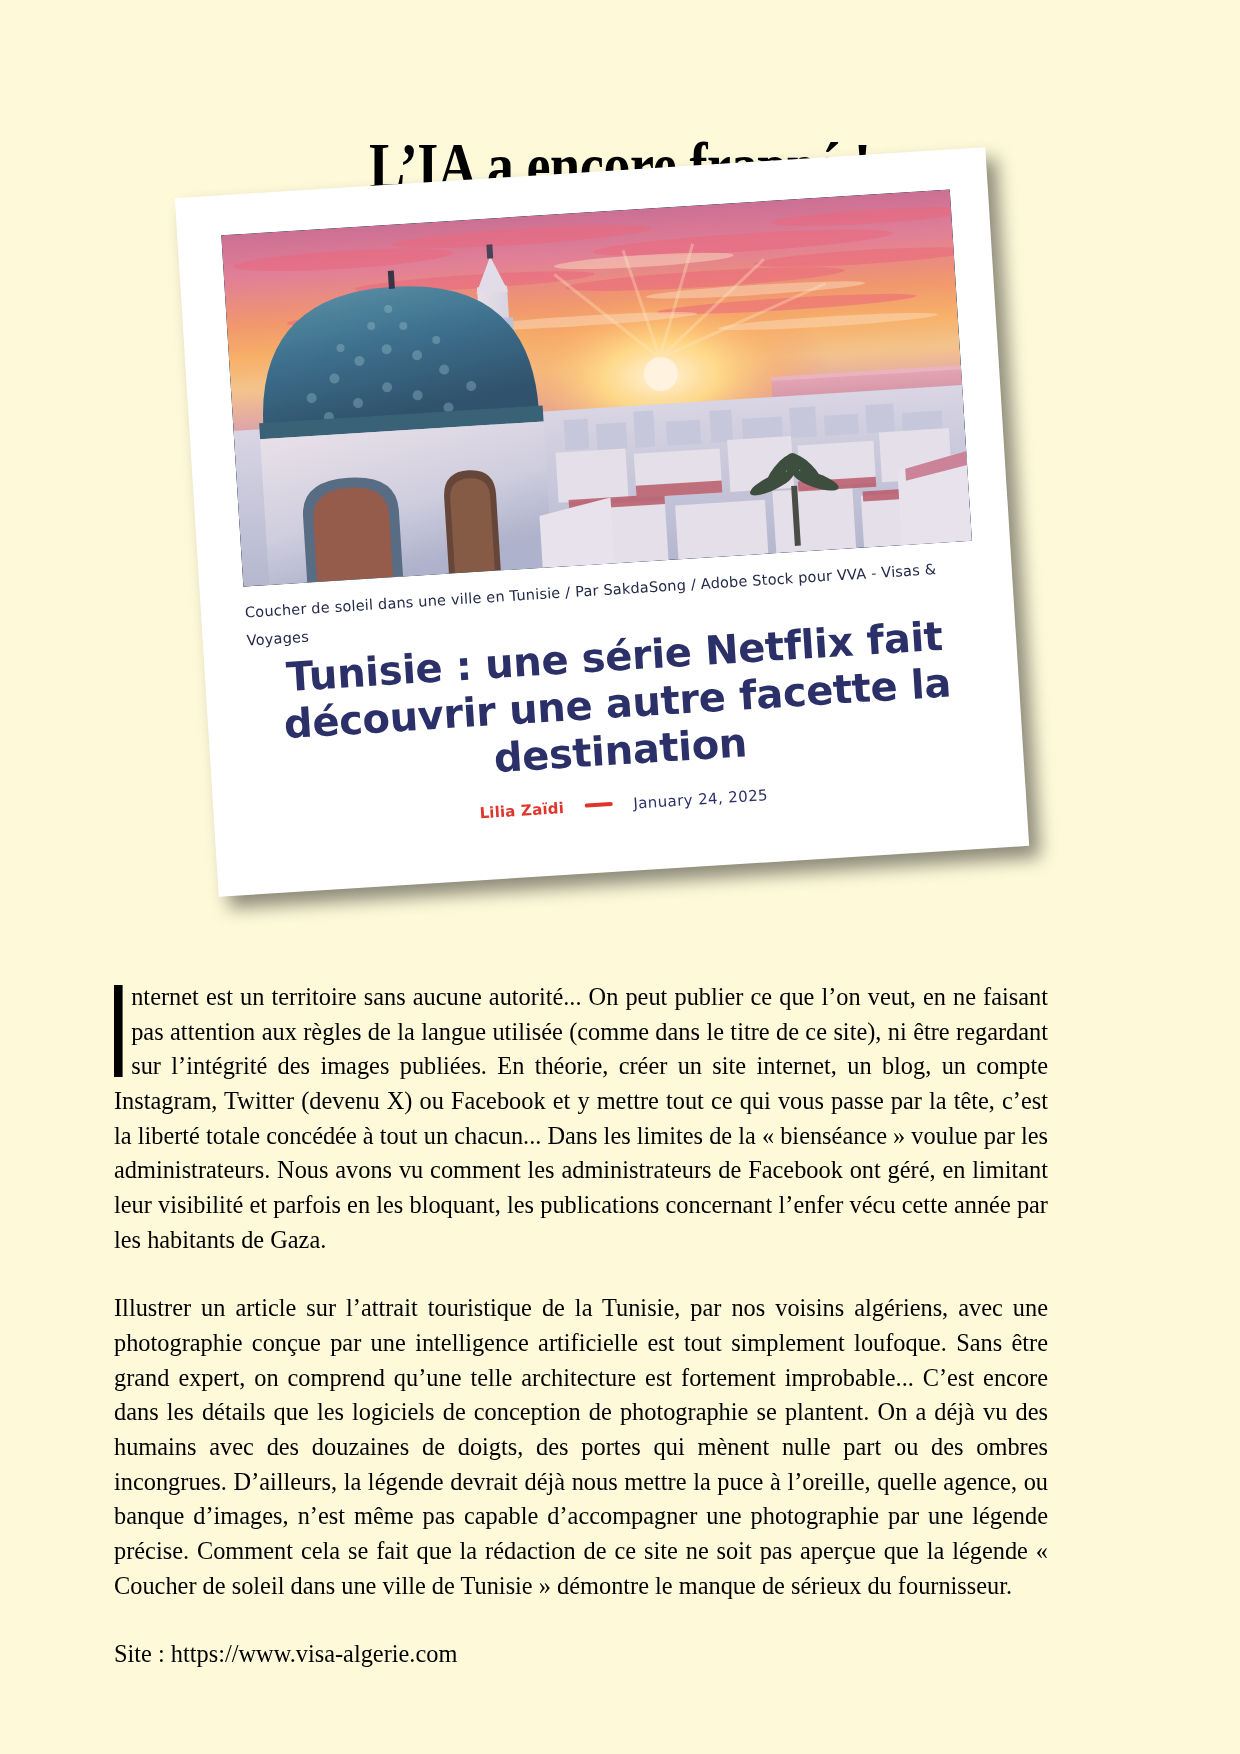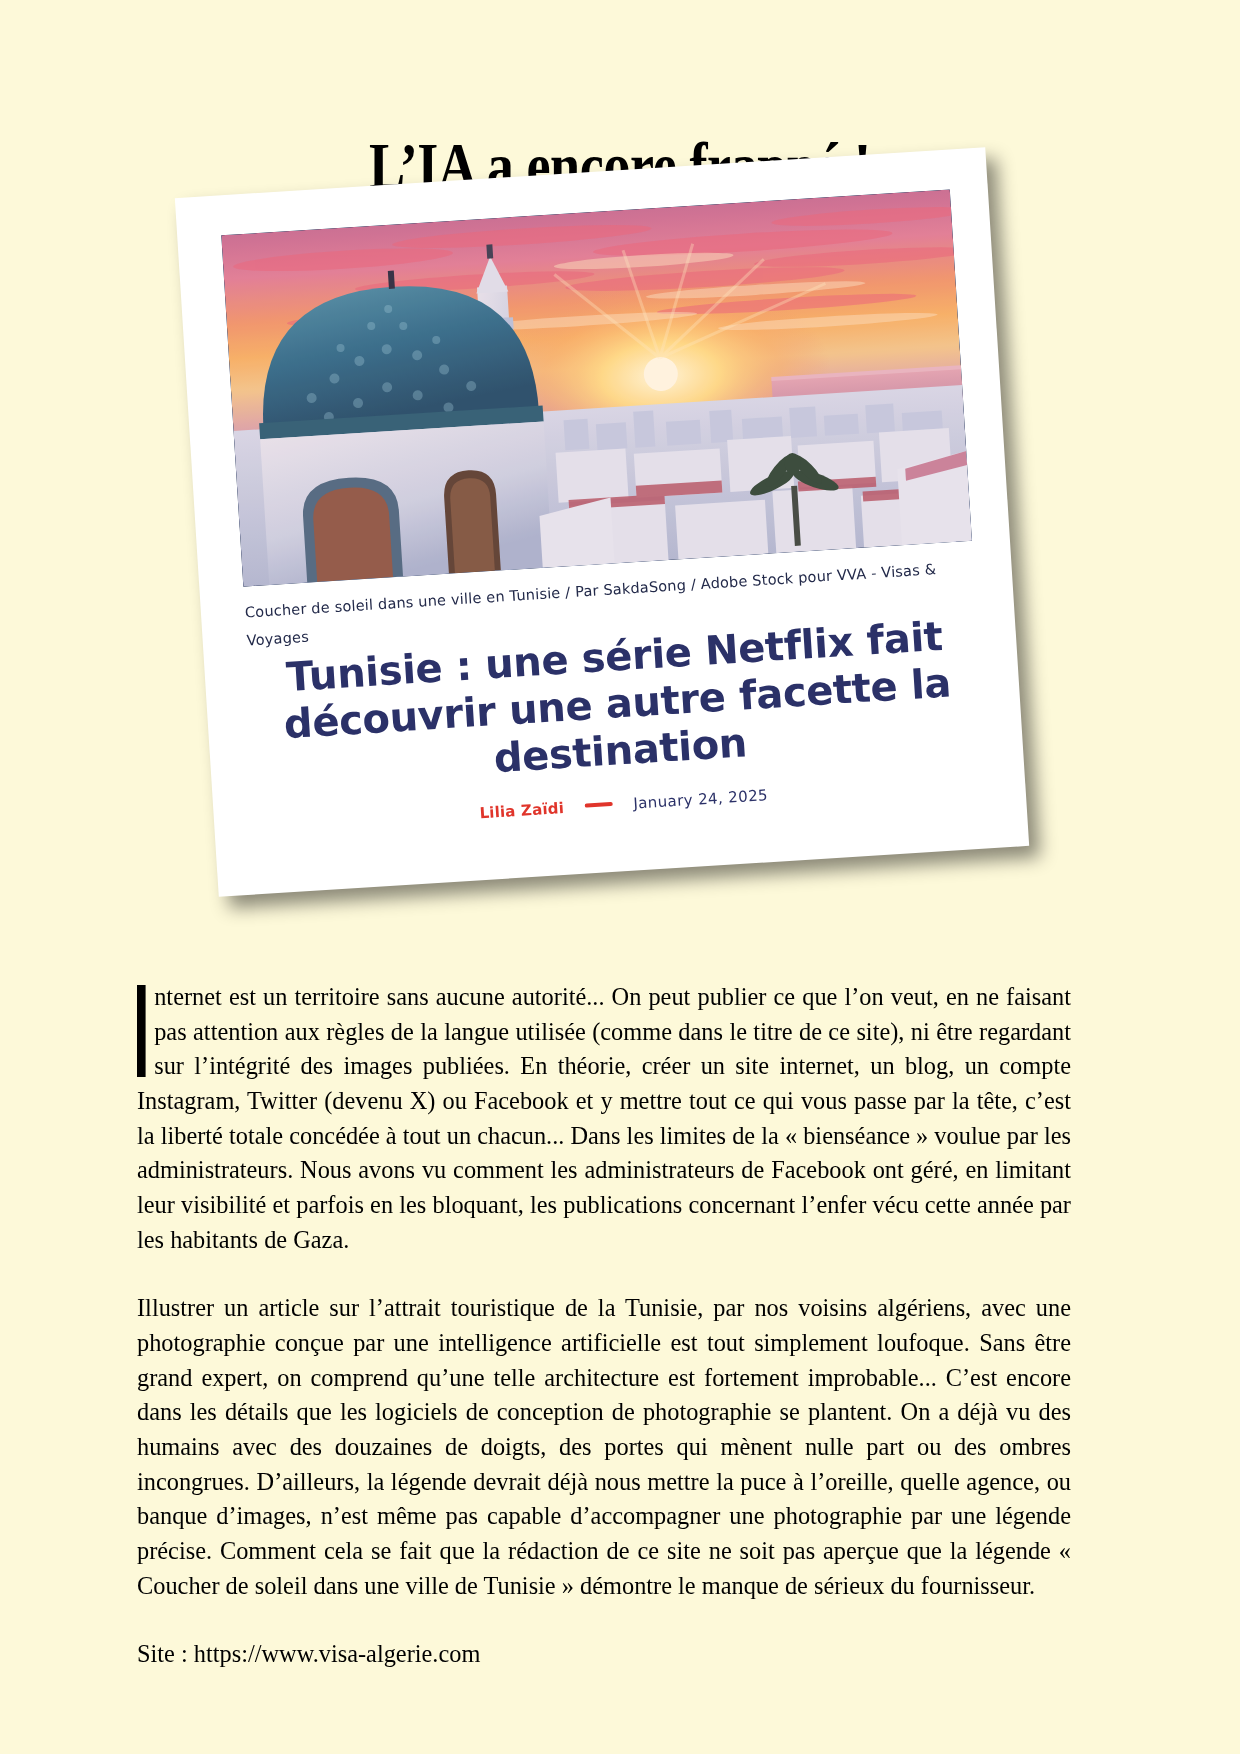--- a/index.html
+++ b/index.html
@@ -112,21 +112,21 @@
     vertical-align: middle;
   }
   .byline-date {
     color: #2b3168;
     letter-spacing: 0.4px;
   }
 
   
   .article-body {
     position: absolute;
-    left: 137px;
+    left: 114px;
     top: 980px;
     width: 978px;
     color: #000000;
     font-family: "Liberation Serif", serif;
   }
   .para {
     font-size: 25.5px;
     line-height: 1.36;
     text-align: justify;
     margin: 0 0 34px 0;

